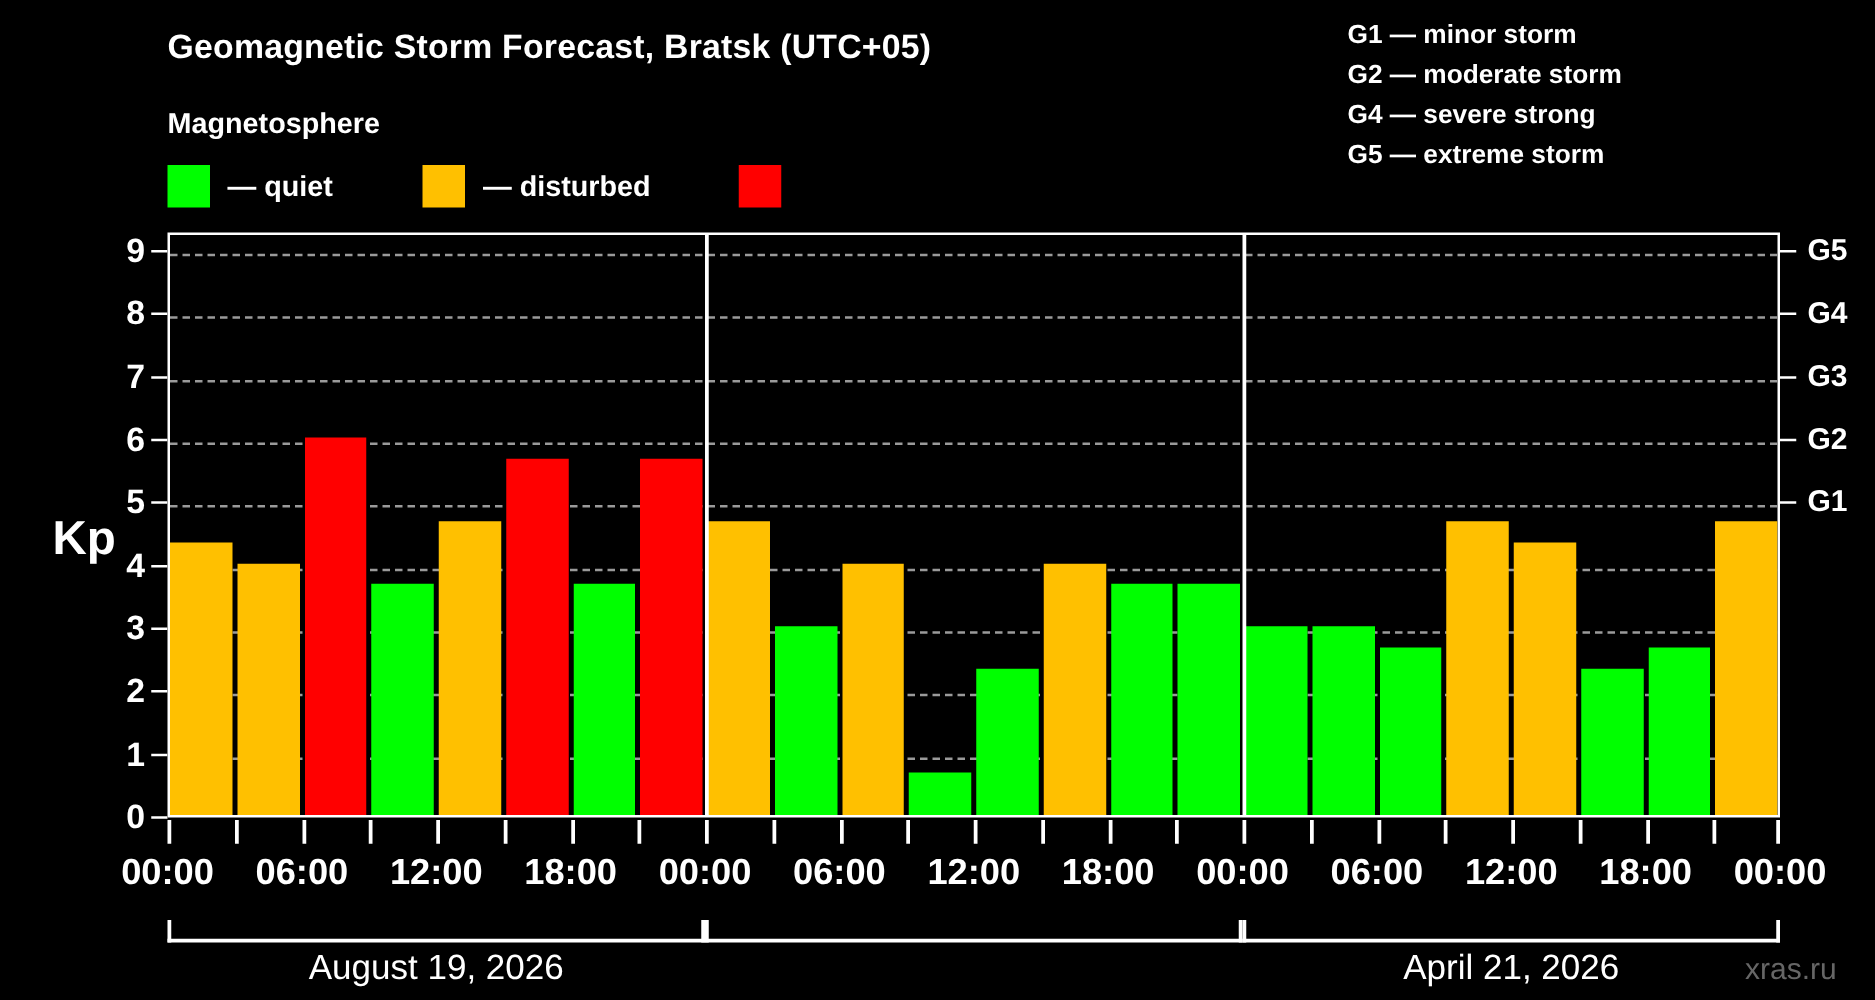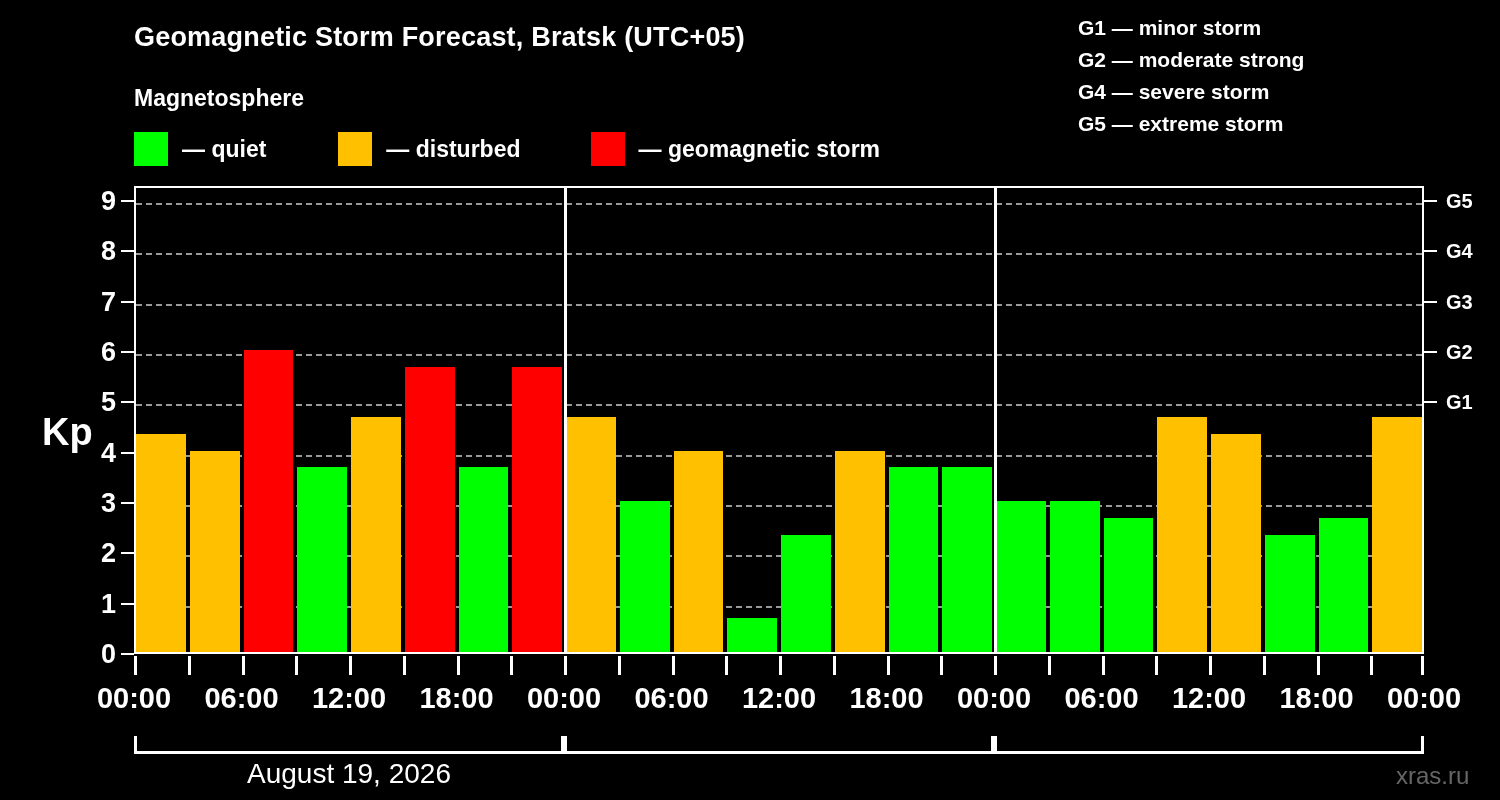--- a/index.html
+++ b/index.html
@@ -74,21 +74,21 @@
 
   
   #gticks{left:1424px;top:186px;width:14px;height:468px;}
   .gtick{
     position:absolute;left:0;width:13px;height:0;
     border-top:2px solid #ffffff;transform:translateY(-1px);
   }
   #gaxis{left:1446px;top:186px;width:60px;height:468px;}
   .glab{
     position:absolute;left:0;
-    font-size:20px;font-weight:bold;
+    font-size:24px;font-weight:bold;
     transform:translateY(-50%);white-space:nowrap;
   }
 
   
   #xticks{left:134px;top:656px;width:1290px;height:20px;}
   .xtick{
     position:absolute;top:0;width:0;height:19px;
     border-left:3px solid #ffffff;
   }
   #xlabels{left:0px;top:682px;width:1500px;height:40px;}
@@ -136,28 +136,27 @@
     <span class="legend-text">— quiet</span>
   </div>
   <span class="legend-gap-1"></span>
   <div class="legend-item">
     <span class="legend-swatch" style="background:#FFC000"></span>
     <span class="legend-text">— disturbed</span>
   </div>
   <span class="legend-gap-2"></span>
   <div class="legend-item">
     <span class="legend-swatch" style="background:#FF0000"></span>
-    <span class="legend-text">— geomagnetic storm</span>
   </div>
 </div>
 
 <div class="abs" id="gscale">
   <div>G1 — minor storm</div>
-  <div>G2 — moderate strong</div>
-  <div>G4 — severe storm</div>
+  <div>G2 — moderate storm</div>
+  <div>G4 — severe strong</div>
   <div>G5 — extreme storm</div>
 </div>
 
 <div class="abs" id="kp-label">Kp</div>
 
 <div class="abs" id="yaxis">
     <div class="ylab" style="top: 468px;">0</div>
     <div class="ylab" style="top: 417.677px;">1</div>
     <div class="ylab" style="top: 367.355px;">2</div>
     <div class="ylab" style="top: 317.032px;">3</div>
@@ -277,15 +276,16 @@
     <div class="xlab" style="left: 1101.5px;">06:00</div>
     <div class="xlab" style="left: 1209px;">12:00</div>
     <div class="xlab" style="left: 1316.5px;">18:00</div>
     <div class="xlab" style="left: 1424px;">00:00</div>
   </div>
 <div class="abs" id="daybars">
     <div class="daybracket" style="left: 0px; width: 430px;"></div>
     <div class="daylabel" style="left: 215px;">August 19, 2026</div>
     <div class="daybracket" style="left: 430px; width: 430px;"></div>
     <div class="daybracket" style="left: 860px; width: 430px;"></div>
+    <div class="daylabel" style="left: 1075px;">April 21, 2026</div>
   </div>
 
 <div class="abs" id="watermark">xras.ru</div>
 
 </body></html>

